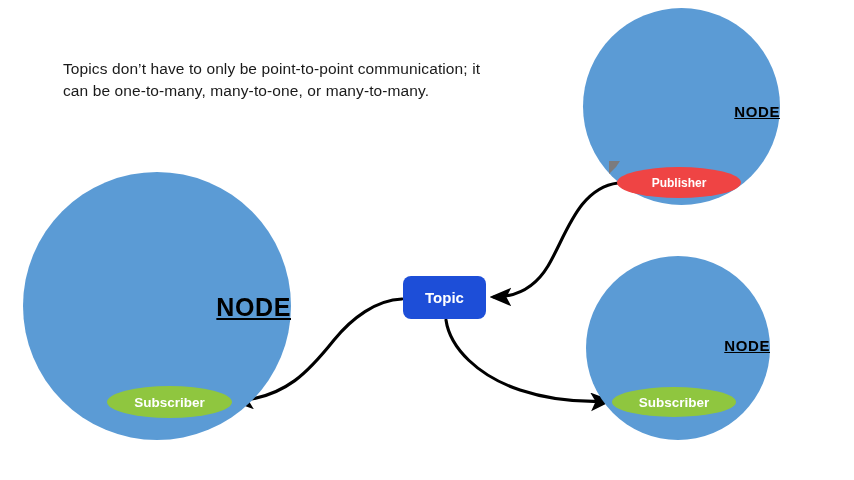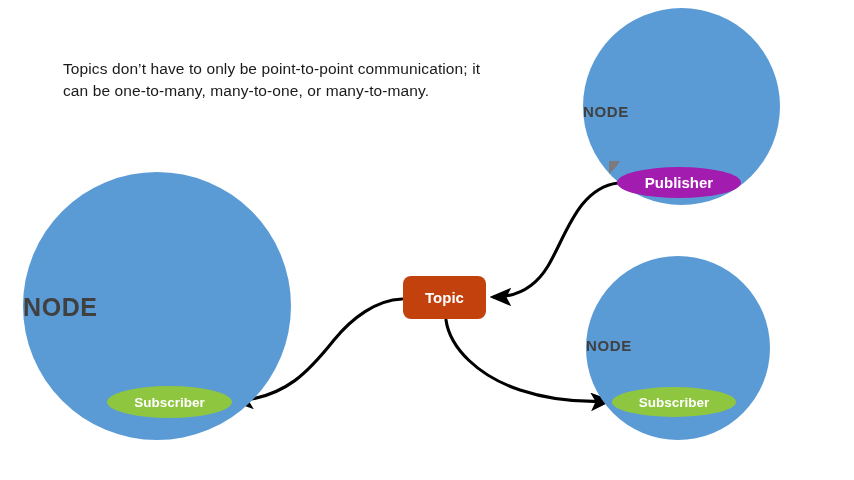--- a/index.html
+++ b/index.html
@@ -42,26 +42,27 @@
   }
 
   .node-circle {
     position: absolute;
     border-radius: 50%;
     background: #5B9BD5;
   }
   .node-label {
     position: absolute;
     width: 100%;
-    text-align: left;
-    color: #404040;
+    text-align: right;
+    color: #000000;
     font-weight: bold;
     font-family: "Liberation Sans", sans-serif;
     letter-spacing: 0.6px;
     white-space: nowrap;
+    text-decoration: underline;
   }
 
   #node-left {
     left: 23px;
     top: 172px;
     width: 268px;
     height: 268px;
   }
   #node-left-label {
     top: 121px;
@@ -116,22 +117,22 @@
     width: 124px;
     height: 30px;
     background: #8FC63F;
     font-size: 13.5px;
   }
   #publisher-topright {
     left: 617px;
     top: 167px;
     width: 124px;
     height: 31px;
-    background: #a21caf;
-    font-size: 15px;
+    background: #ef4444;
+    font-size: 12px;
   }
   #message-bubble {
     left: 595px;
     top: 138px;
     width: 109px;
     height: 29px;
     background: #7B7B7E;
     font-size: 12.5px;
   }
   #message-tail {
@@ -145,21 +146,21 @@
     border-top: 6px solid #7B7B7E;
     border-bottom: 7px solid transparent;
   }
 
   #topic-box {
     position: absolute;
     left: 403px;
     top: 276px;
     width: 83px;
     height: 43px;
-    background: #c2410c;
+    background: #1d4ed8;
     border-radius: 8px;
     display: flex;
     align-items: center;
     justify-content: center;
     color: #ffffff;
     font-weight: bold;
     font-size: 15px;
     font-family: "Liberation Sans", sans-serif;
   }
 </style>

